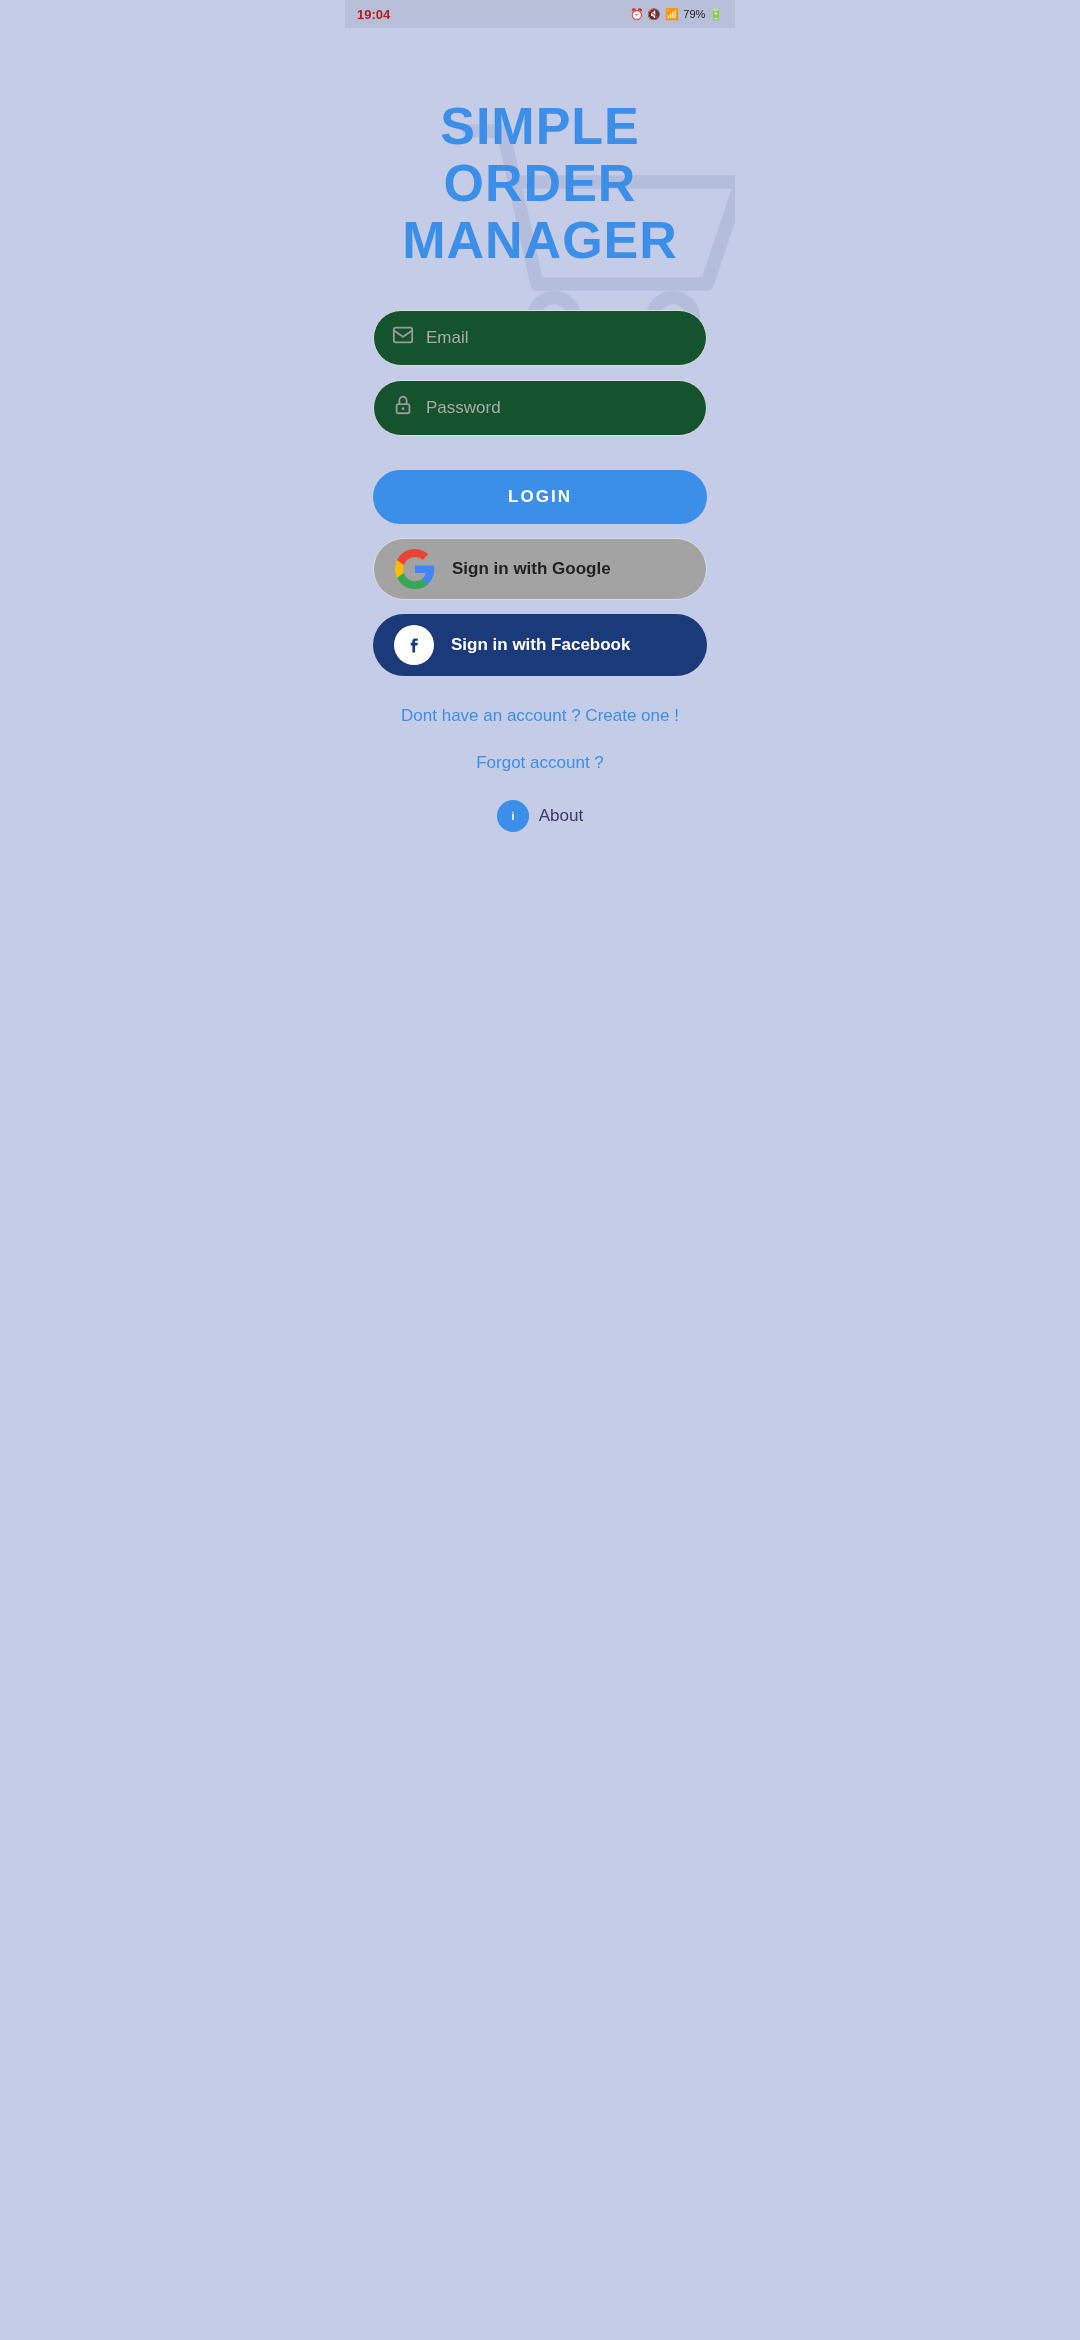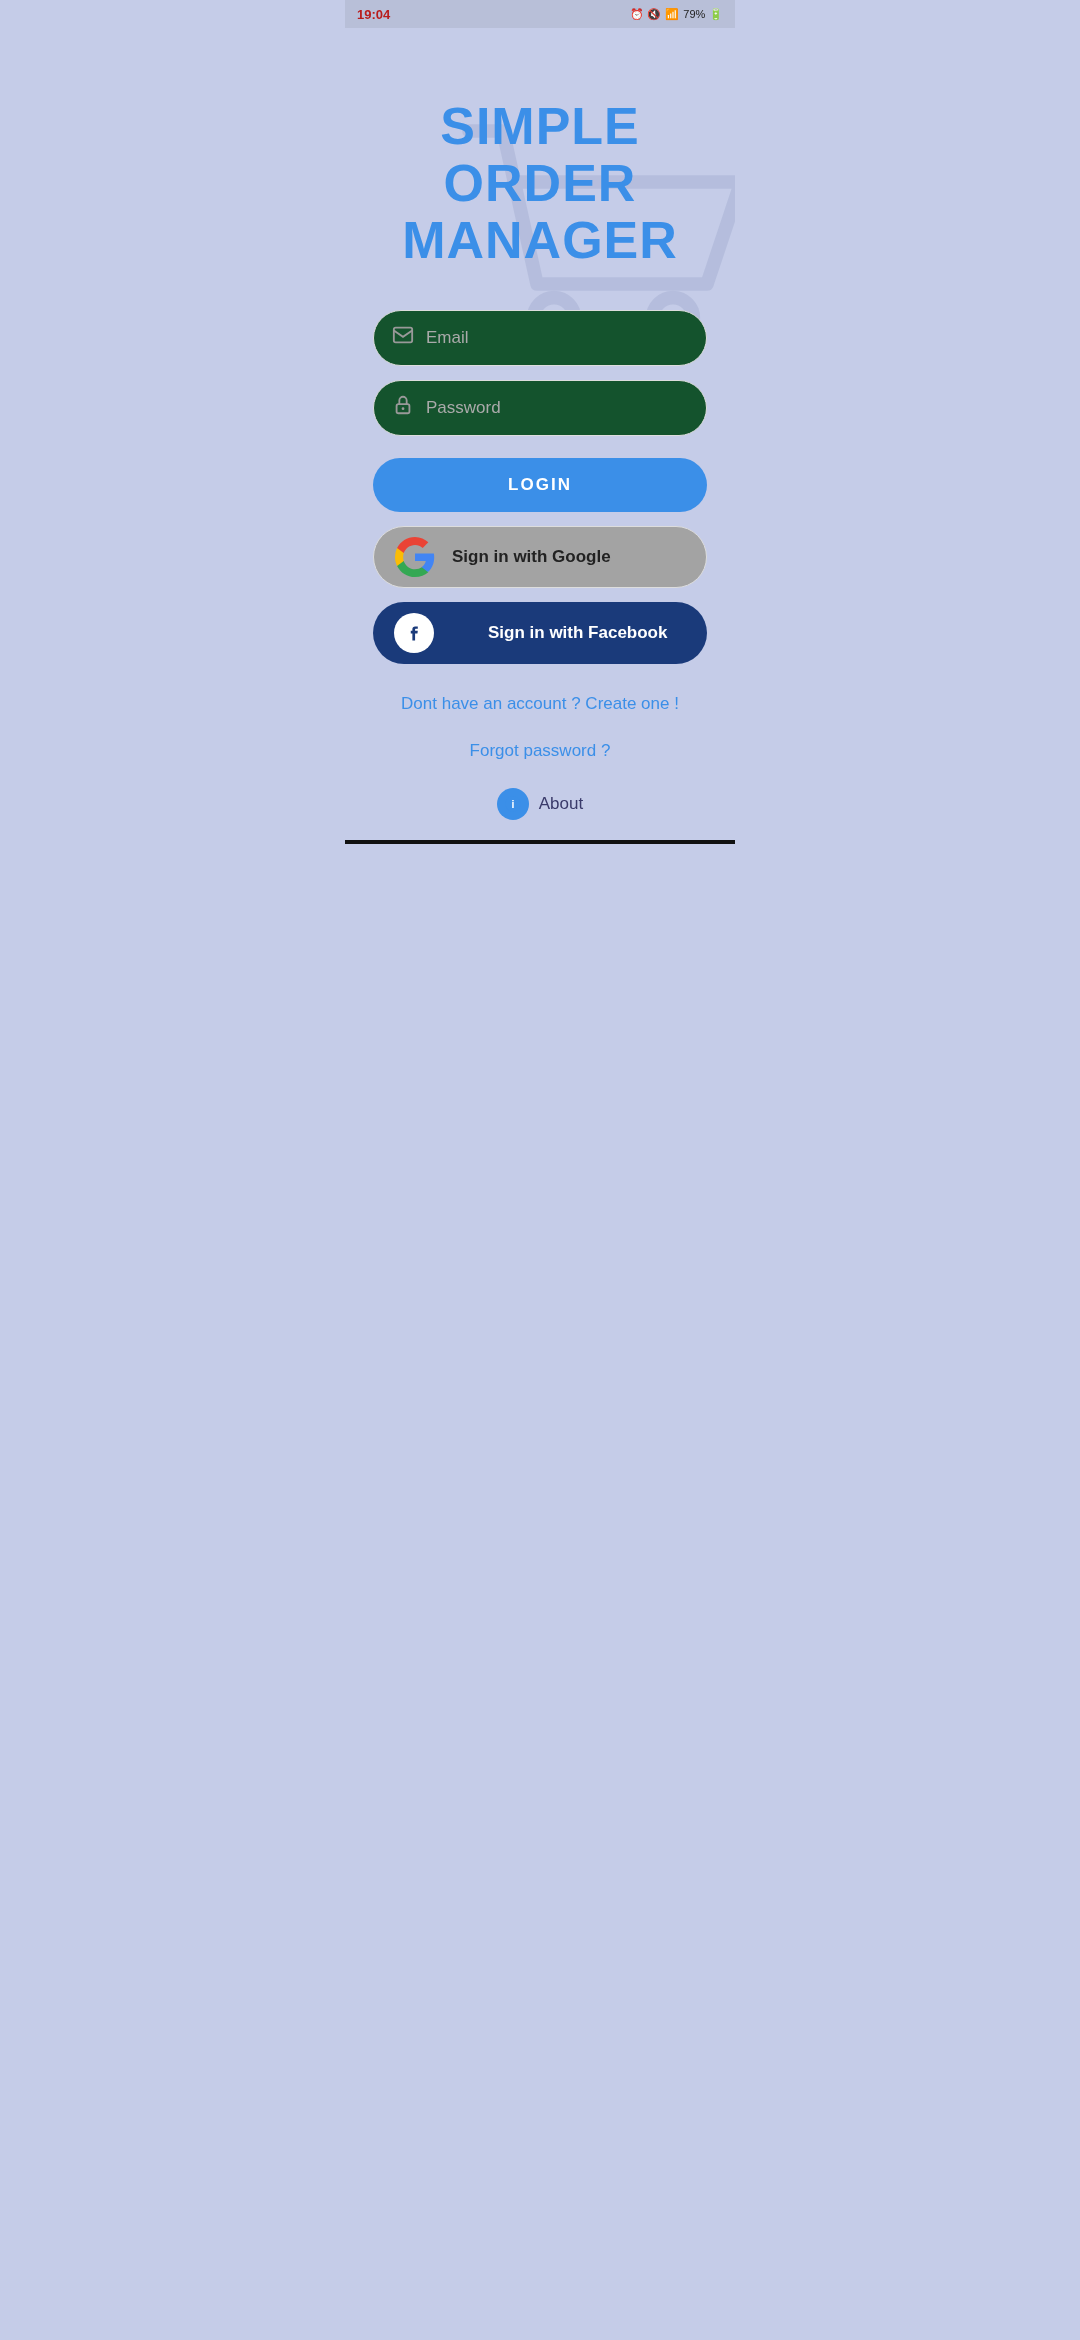--- a/index.html
+++ b/index.html
@@ -119,21 +119,21 @@
       width: 100%;
       height: 54px;
       background: #3b8fe8;
       border: none;
       border-radius: 30px;
       color: white;
       font-size: 17px;
       font-weight: bold;
       letter-spacing: 2px;
       cursor: pointer;
-      margin-top: 8px;
+      margin-top: 20px;
       text-align: center;
     }
 
     
     .social-btn {
       width: 100%;
       height: 62px;
       border-radius: 40px;
       display: flex;
       align-items: center;
@@ -146,21 +146,20 @@
 
     .google-btn {
       background: #a3a3a3;
       color: #222;
       border: 1.5px solid #ddd;
     }
 
     .facebook-btn {
       background: #1a3a7a;
       color: white;
-      gap: 37px;
     }
 
     .social-icon {
       width: 42px;
       height: 42px;
       margin-right: 16px;
       flex-shrink: 0;
       display: flex;
       align-items: center;
       justify-content: center;
@@ -336,21 +335,21 @@
         </div>
       </div>
       <span>Sign in with Facebook</span>
     </button>
 
   </div>
 
   <div class="bottom-links">
     <a class="link-text">Dont have an account ? Create one !</a>
 
-    <a class="link-text">Forgot password ?</a>
+    <a class="link-text">Forgot account ?</a>
 
     <div class="about-container">
       <div class="about-icon">
         <svg width="18" height="18" viewBox="0 0 24 24" fill="white">
           <circle cx="12" cy="12" r="10" fill="#3b8fe8"></circle>
           <text x="12" y="17" text-anchor="middle" fill="white" font-size="14" font-weight="bold" font-family="Arial">i</text>
         </svg>
       </div>
       <span class="about-text">About</span>
     </div>

